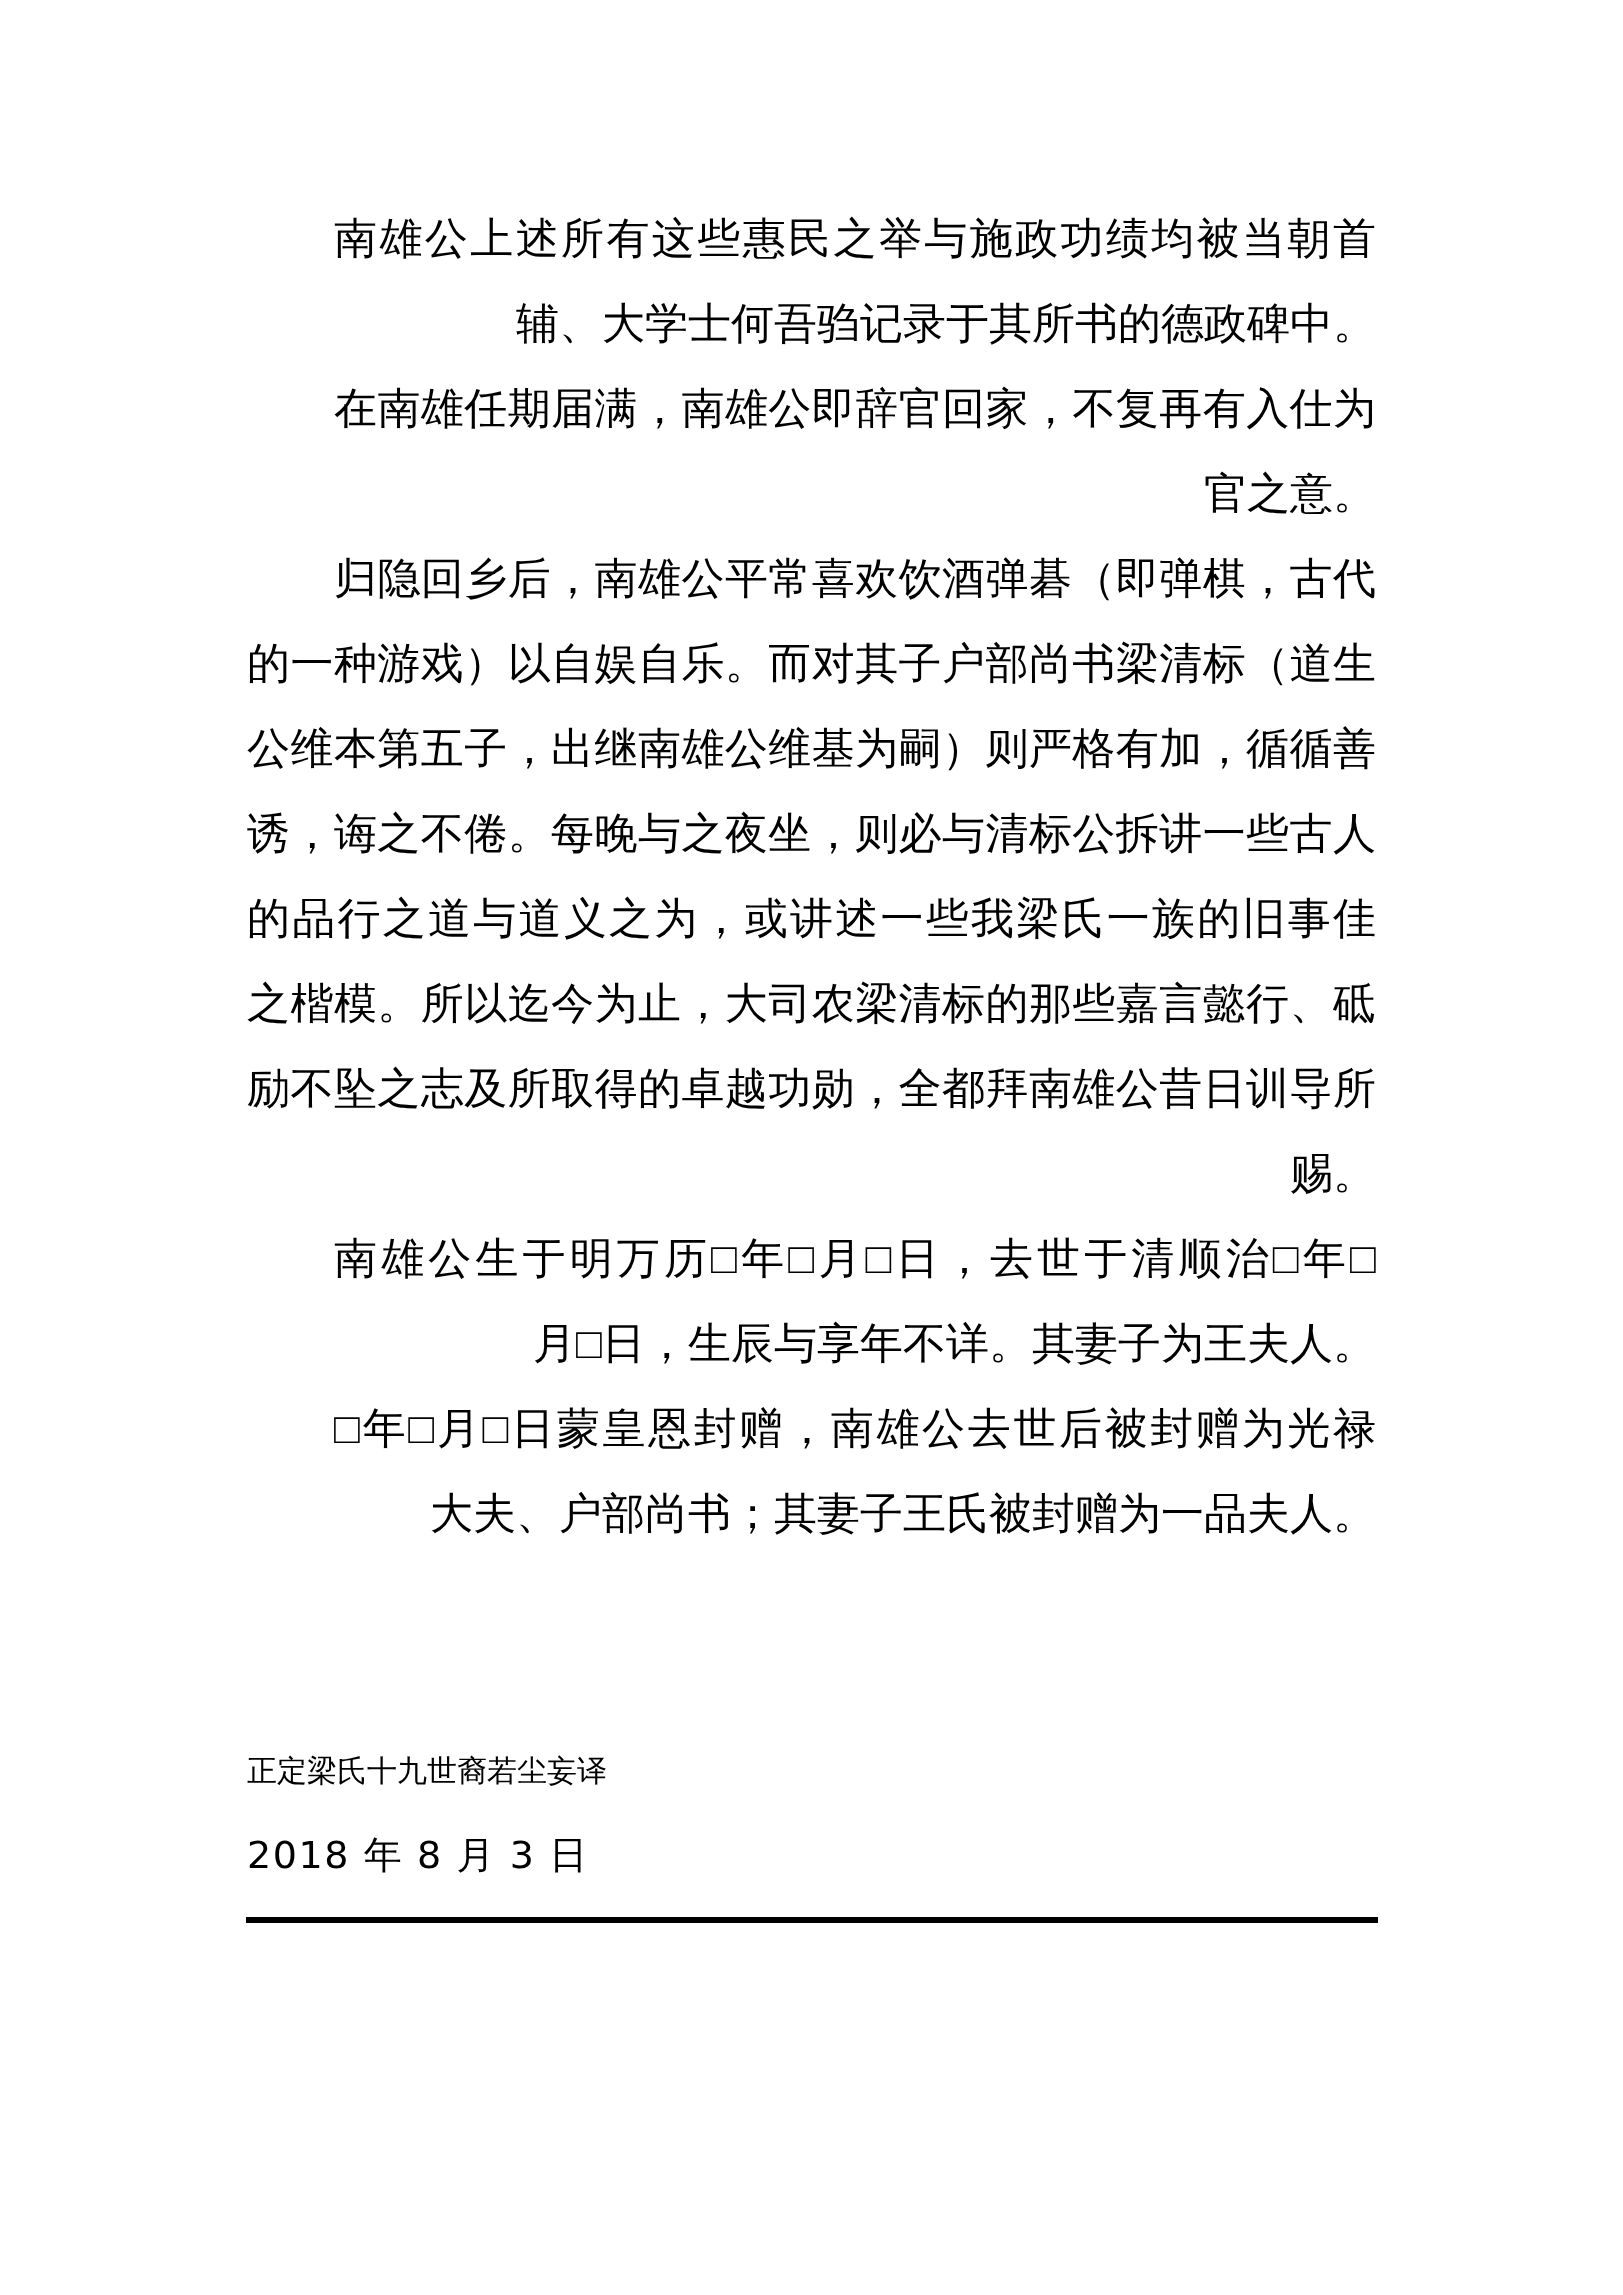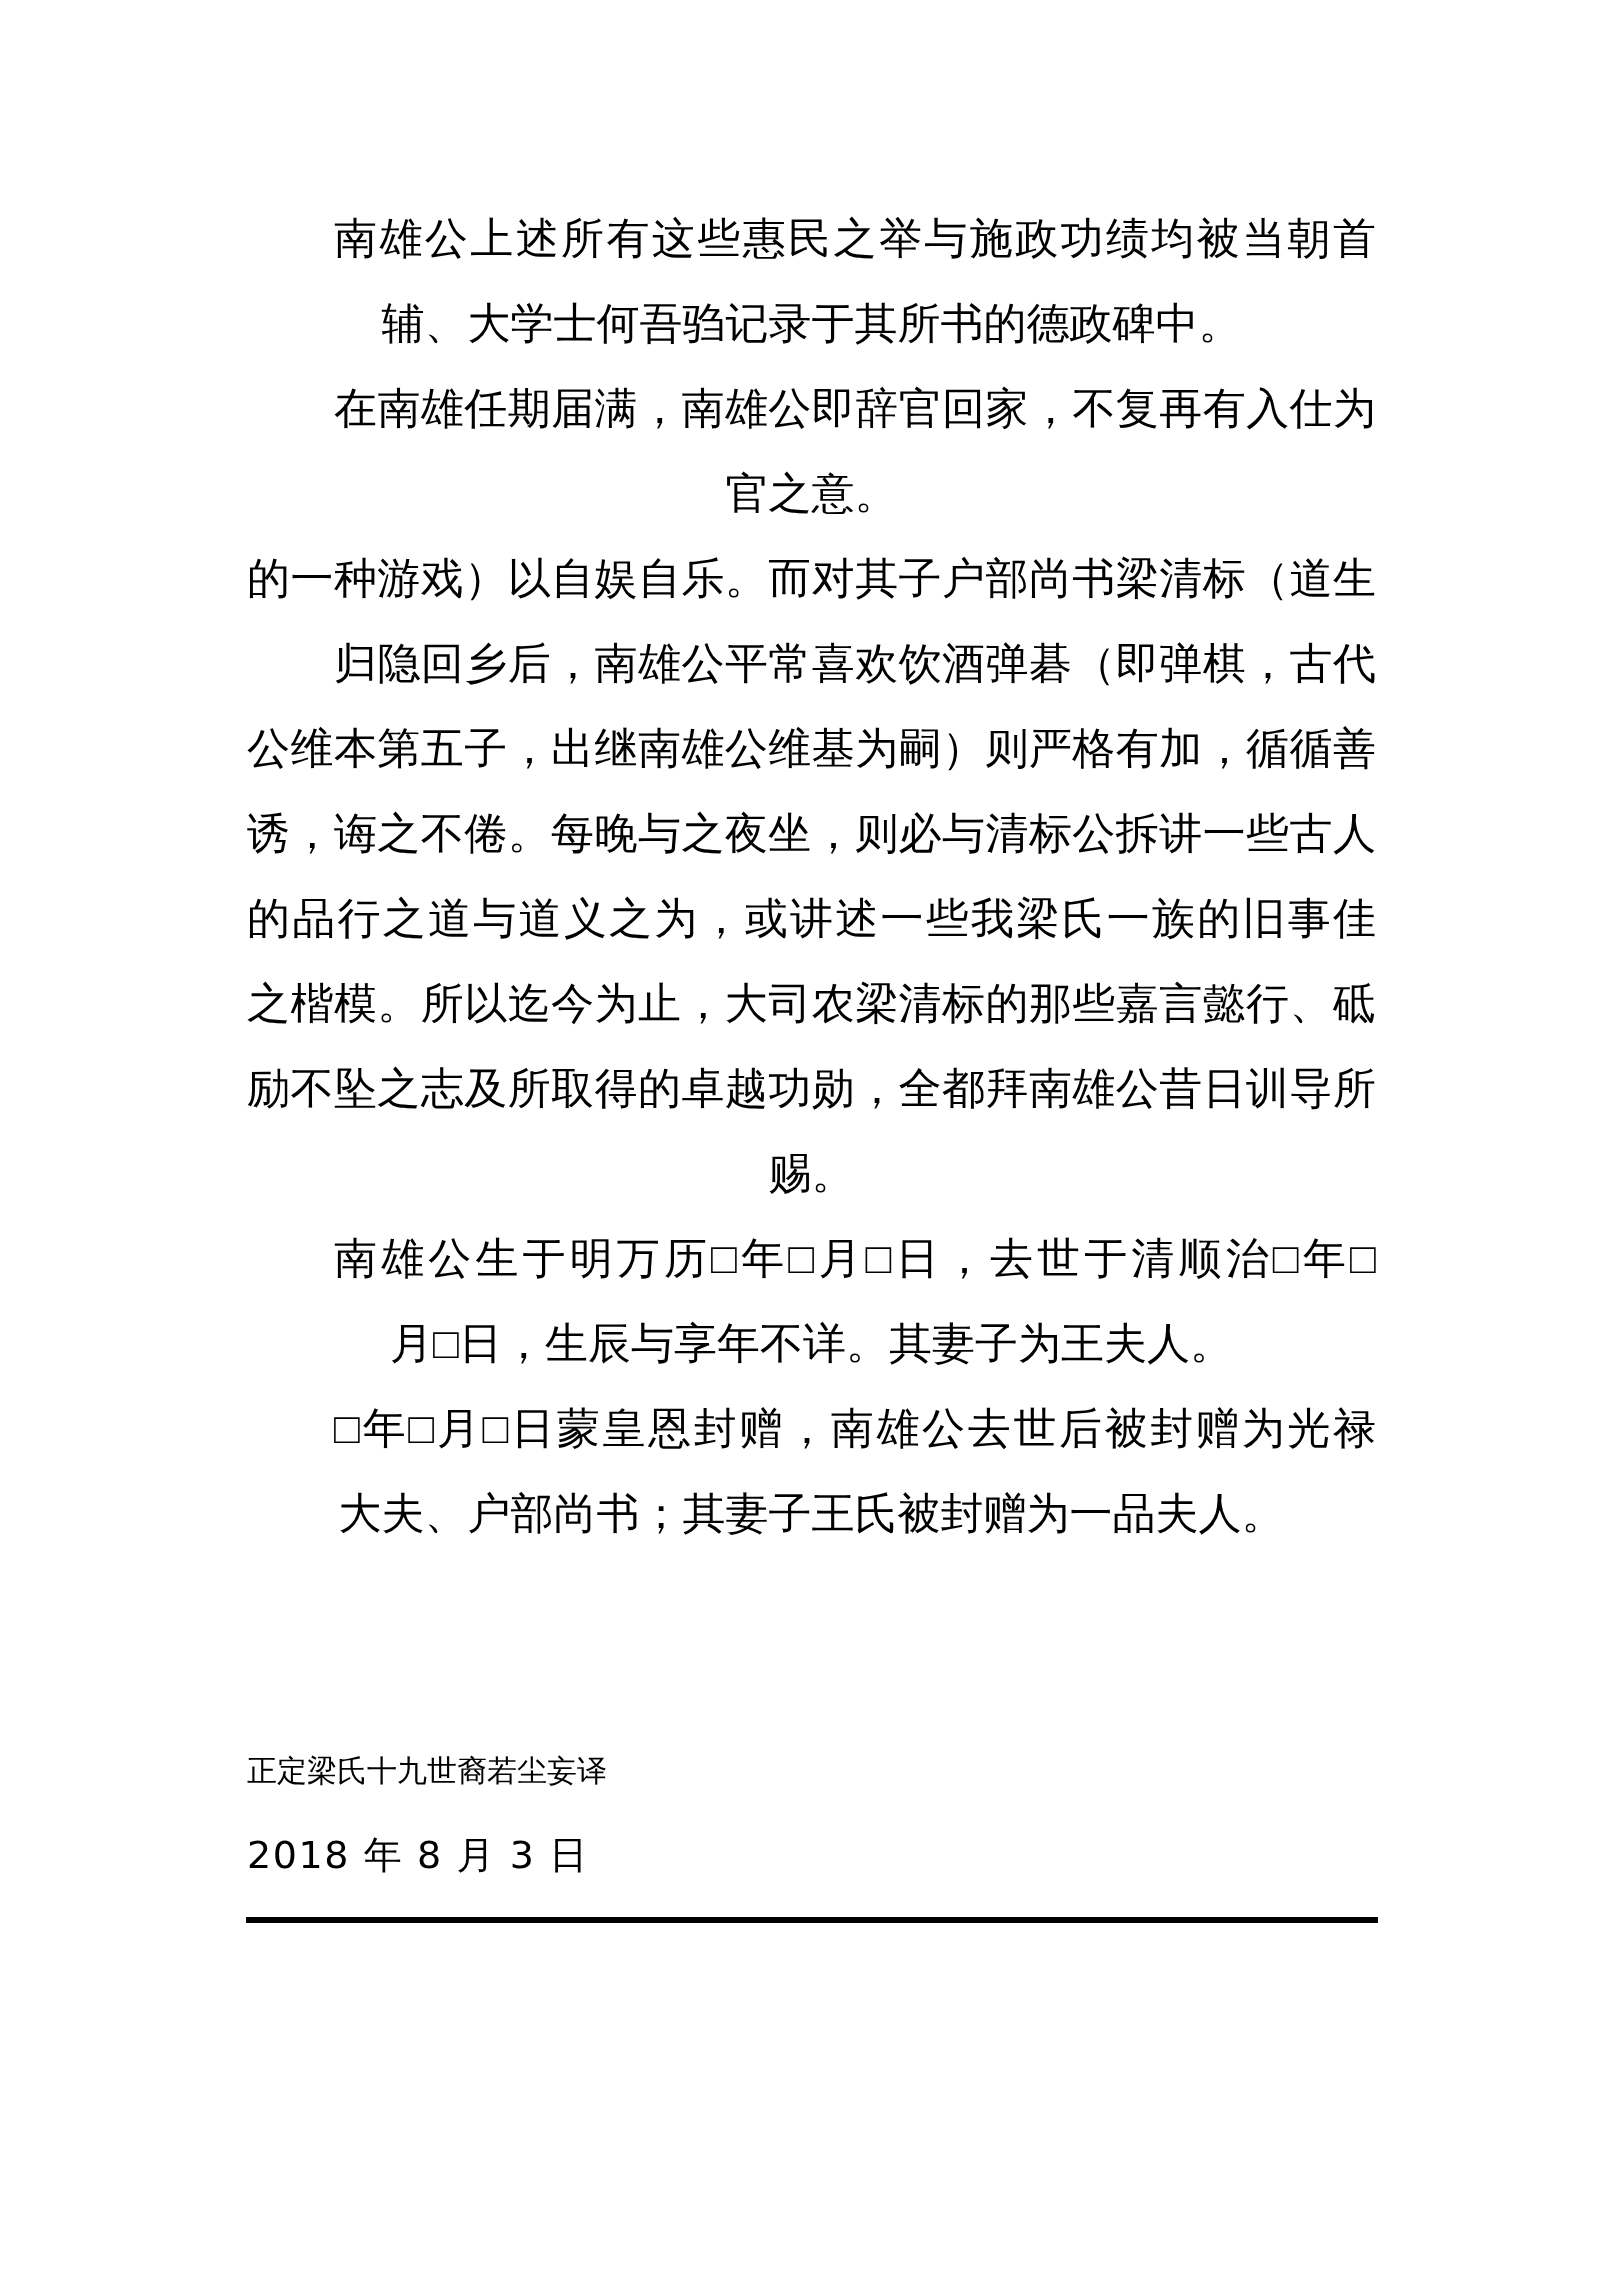--- a/index.html
+++ b/index.html
@@ -19,21 +19,21 @@
   .doc-body {
     position: absolute;
     left: 247px;
     top: 196px;
     width: 1129px;
   }
   .line {
     height: 85px;
     line-height: 85px;
     font-size: 43px;
-    text-align: center;
+    text-align: right;
   }
   .line.indent {
     text-indent: 87px;
   }
   .line.justify {
     text-align: justify;
     text-align-last: justify;
     text-justify: inter-character;
   }
   .signature {
@@ -67,22 +67,22 @@
 </style>
 </head>
 <body>
 
 <div class="page" style="background: rgb(255, 255, 255); color: rgb(0, 0, 0);">
   <div class="doc-body" id="doc-body">
       <div class="line indent justify">南雄公上述所有这些惠民之举与施政功绩均被当朝首</div>
       <div class="line">辅、大学士何吾驺记录于其所书的德政碑中。</div>
       <div class="line indent justify">在南雄任期届满，南雄公即辞官回家，不复再有入仕为</div>
       <div class="line">官之意。</div>
+      <div class="line indent justify">归隐回乡后，南雄公平常喜欢饮酒弹碁（即弹棋，古代</div>
       <div class="line justify">的一种游戏）以自娱自乐。而对其子户部尚书梁清标（道生</div>
-      <div class="line indent justify">归隐回乡后，南雄公平常喜欢饮酒弹碁（即弹棋，古代</div>
       <div class="line justify">公维本第五子，出继南雄公维基为嗣）则严格有加，循循善</div>
       <div class="line justify">诱，诲之不倦。每晚与之夜坐，则必与清标公拆讲一些古人</div>
       <div class="line justify">的品行之道与道义之为，或讲述一些我梁氏一族的旧事佳</div>
       <div class="line justify">之楷模。所以迄今为止，大司农梁清标的那些嘉言懿行、砥</div>
       <div class="line justify">励不坠之志及所取得的卓越功勋，全都拜南雄公昔日训导所</div>
       <div class="line">赐。</div>
       <div class="line indent justify">南雄公生于明万历□年□月□日，去世于清顺治□年□</div>
       <div class="line">月□日，生辰与享年不详。其妻子为王夫人。</div>
       <div class="line indent justify">□年□月□日蒙皇恩封赠，南雄公去世后被封赠为光禄</div>
       <div class="line">大夫、户部尚书；其妻子王氏被封赠为一品夫人。</div>

